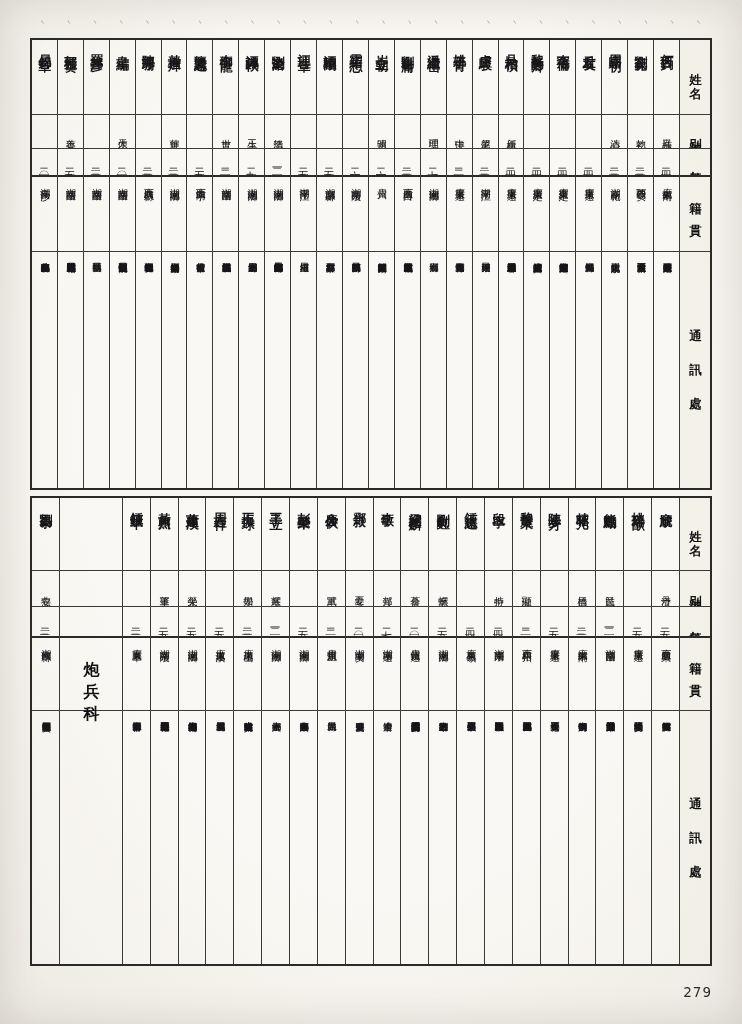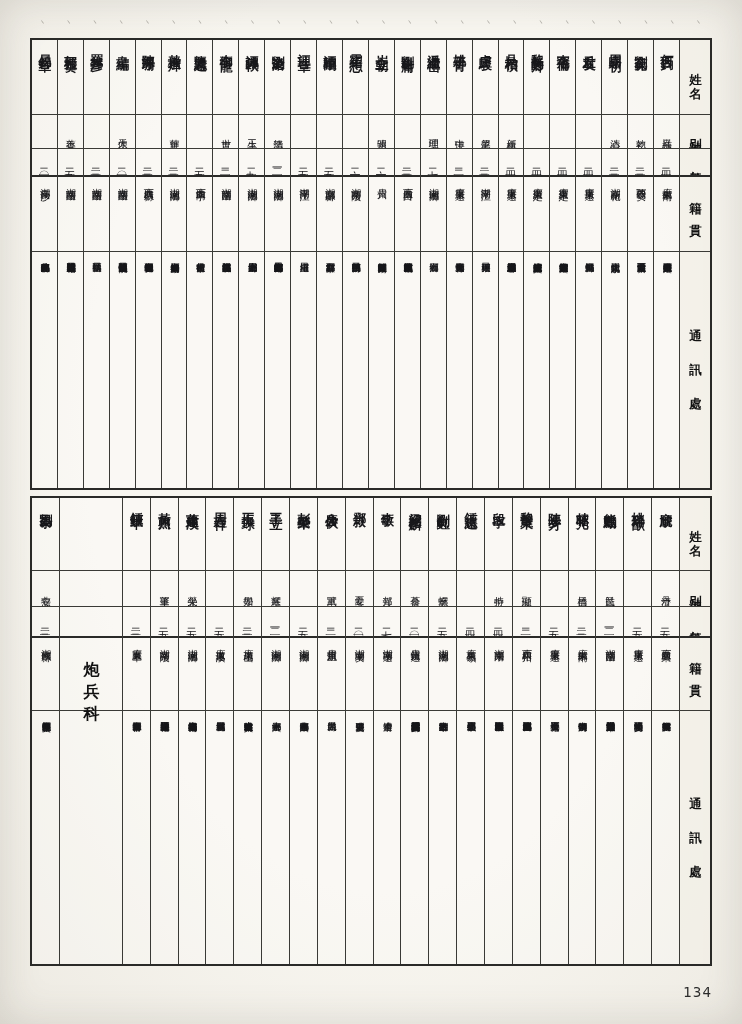--- a/index.html
+++ b/index.html
@@ -947,14 +947,14 @@
           <span class="vt f-age">二三</span>
         </div>
         <div class="cell r-origin">
           <span class="vt f-origin">湖南攸縣</span>
         </div>
         <div class="cell r-address">
           <span class="vt f-address">攸縣新市何厚豐轉李桂茂交</span>
         </div>
       </div>
     </div>
-  <div class="page-number">134</div>
+  <div class="page-number">279</div>
 </div>
 
 </body></html>

